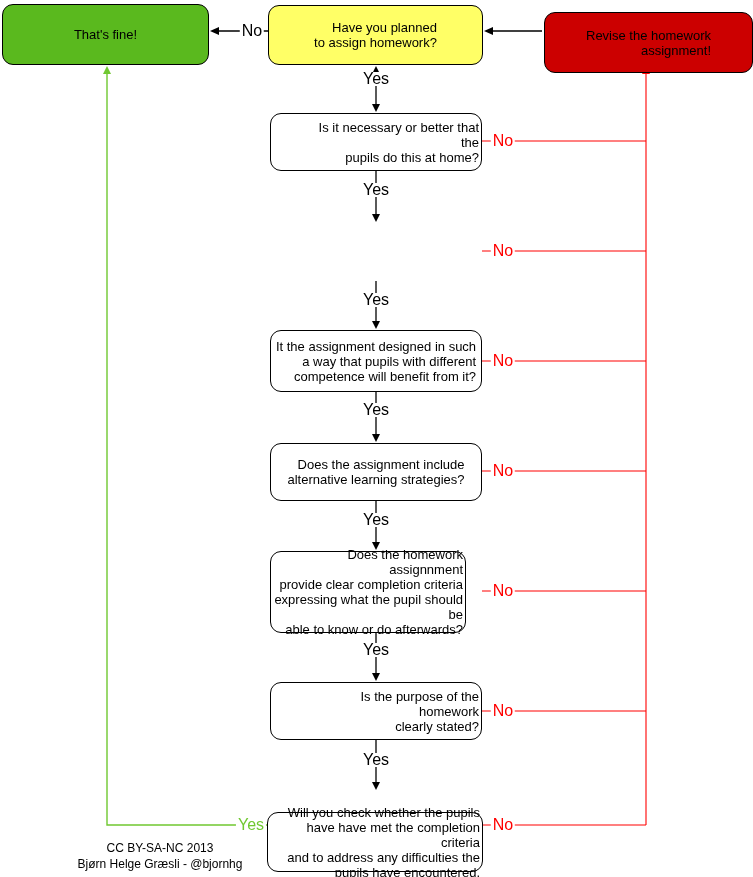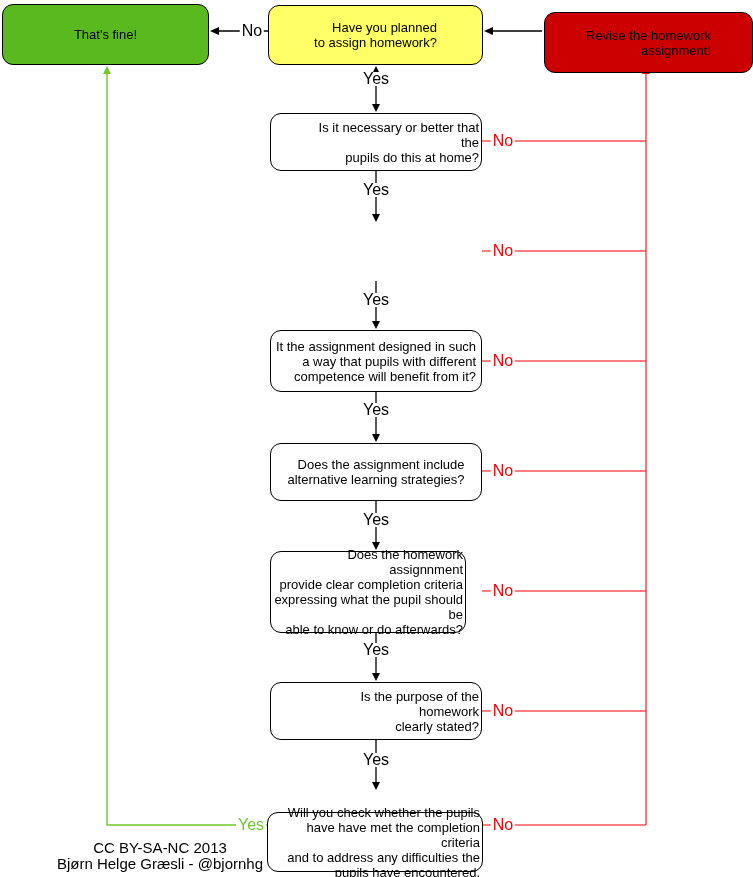--- a/index.html
+++ b/index.html
@@ -26,21 +26,21 @@
   .node.q{background:#ffffff;border-width:1.3px;}
   .edge-label{
     position:absolute;transform:translate(-50%,-50%);
     font-size:16px;line-height:14px;background:#ffffff;padding:0 2px;
     white-space:nowrap;
   }
   .edge-label.no-red{color:var(--no-path,#ff0000);}
   .edge-label.yes-green{color:var(--final-yes-path,#70c831);}
   .attribution{
     position:absolute;left:30px;top:840px;width:260px;text-align:center;
-    font-size:15px;line-height:16px;color:#000000;white-space:pre-line;
+    font-size:12px;line-height:16px;color:#000000;white-space:pre-line;
   }
 </style>
 </head>
 <body>
 
 <div id="canvas">
 
   <svg class="edges" width="753" height="877">
 
     <g>

